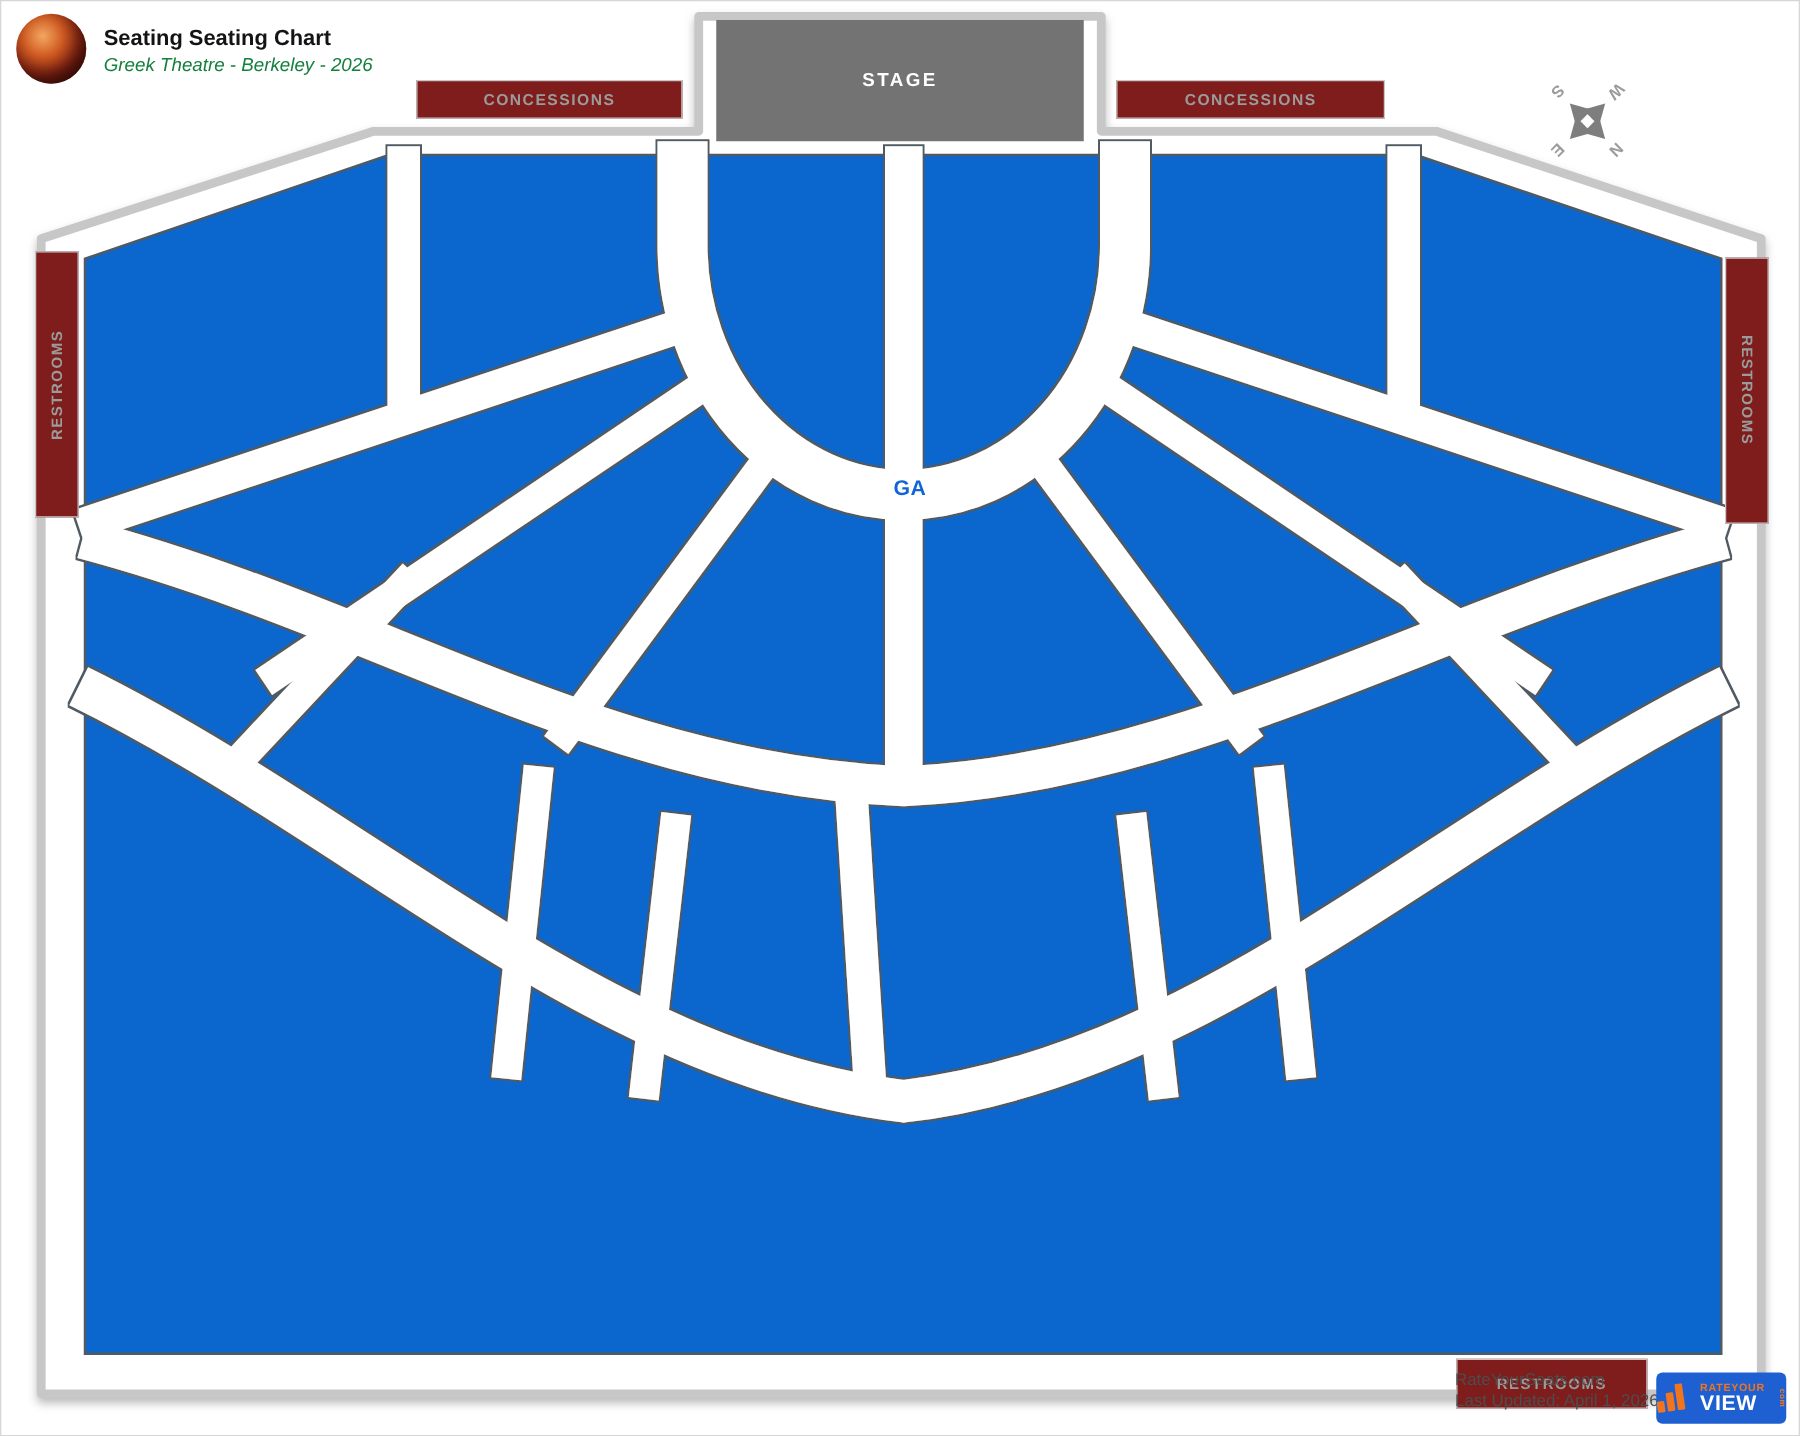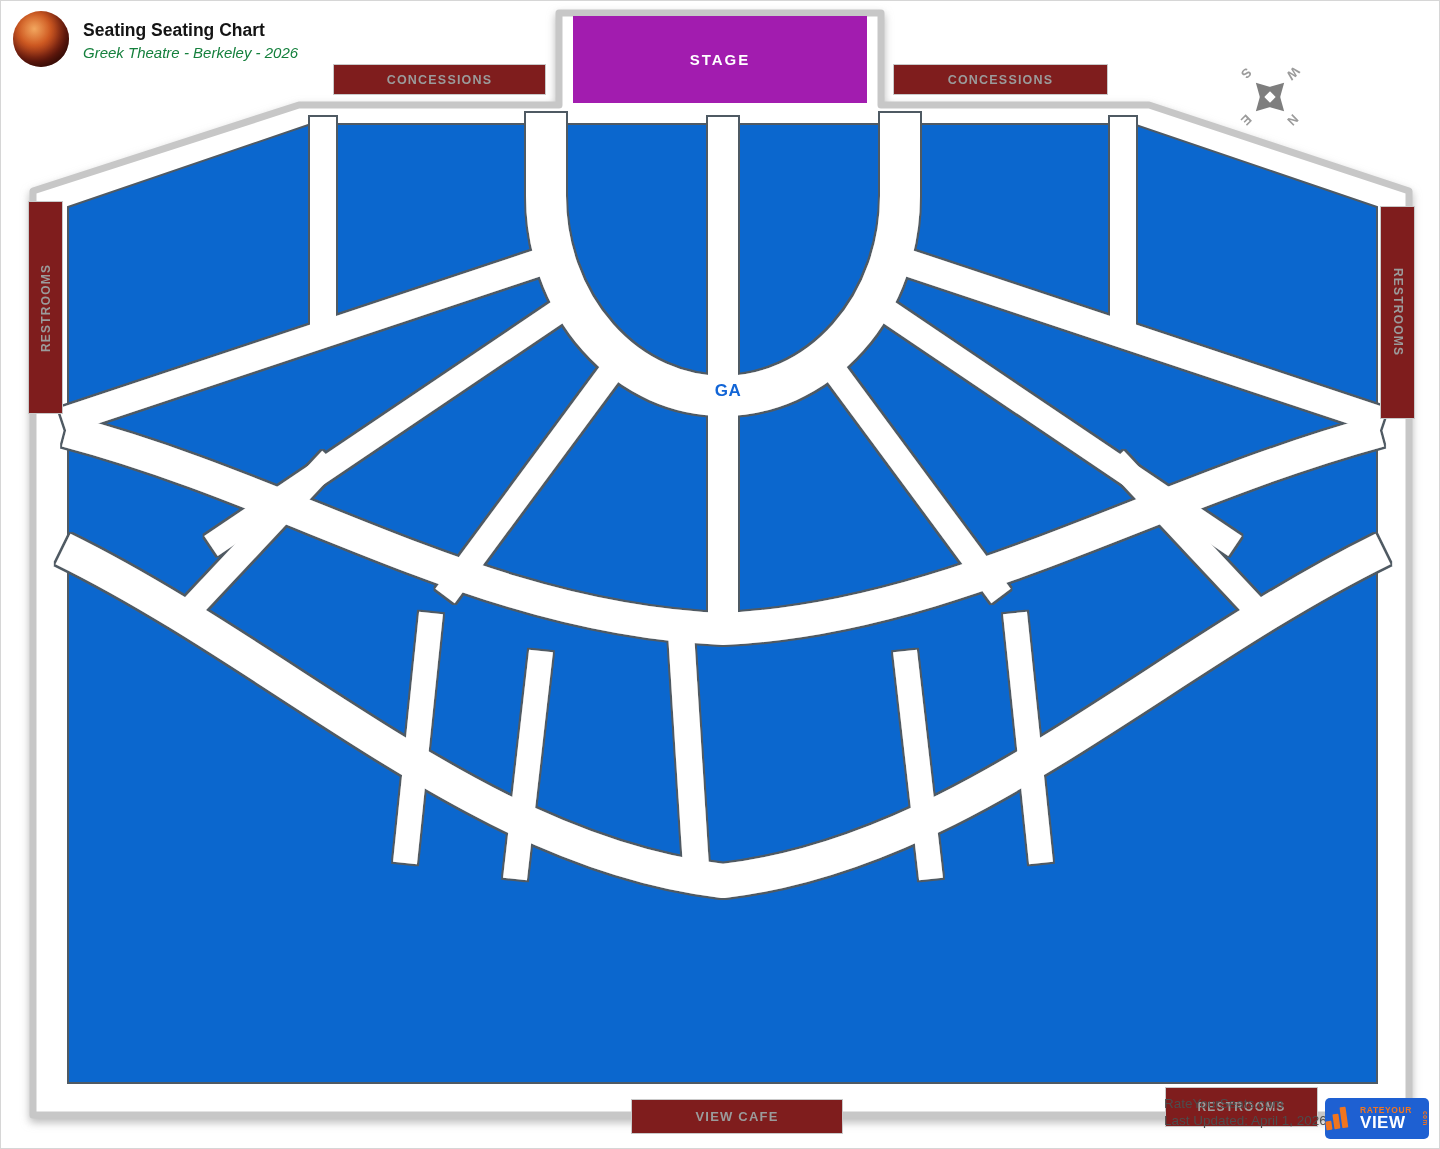--- a/index.html
+++ b/index.html
@@ -10,21 +10,21 @@
   .seat{fill:var(--seating-blue,#0b67ce);stroke:#4f5a64;stroke-width:2;}
   .aisles path{stroke:#fff;fill:none;stroke-linecap:butt;}
 
   
   .box{position:absolute;background:#7f1d1d;border:1px solid #c9c9c9;color:#9b9b9b;
        font-weight:700;font-size:12.5px;letter-spacing:1.2px;display:flex;
        align-items:center;justify-content:center;box-sizing:border-box;}
   .tab-vert{writing-mode:vertical-rl;}
   .tab-vert.up{transform:rotate(180deg);}
 
-  .stage{position:absolute;left:572px;top:15px;width:294px;height:87px;background:#a21caf;
+  .stage{position:absolute;left:572px;top:15px;width:294px;height:97px;background:#737373;
          display:flex;align-items:center;justify-content:center;}
   .stage span{color:#fff;font-weight:700;font-size:15px;letter-spacing:2px;}
 
   .ga{position:absolute;left:705px;top:380px;width:44px;text-align:center;
       font-size:17px;font-weight:800;letter-spacing:.5px;color:var(--ga-text,#1265d6);
       text-shadow:0 0 2px #fff;}
 
   .header{position:absolute;left:12px;top:10px;display:flex;align-items:center;gap:14px;}
   .avatar{width:56px;height:56px;border-radius:50%;
           background:radial-gradient(circle at 38% 32%,#f2a75f 0%,#d05a22 32%,#8a2414 62%,#43100a 88%);
@@ -108,21 +108,20 @@
     <span>STAGE</span>
   </div>
 
   <div class="box" style="left:332px;top:63px;width:213px;height:31px;">CONCESSIONS</div>
   <div class="box" style="left:892px;top:63px;width:215px;height:31px;">CONCESSIONS</div>
 
   <div class="box tab-vert up" style="left:27px;top:200px;width:35px;height:213px;font-size:12px;">RESTROOMS</div>
   <div class="box tab-vert" style="left:1379px;top:205px;width:35px;height:213px;font-size:12px;">RESTROOMS</div>
   <div class="box" style="left:1164px;top:1086px;width:153px;height:40px;z-index:1;font-size:12px;">RESTROOMS</div>
 
-  <div class="box" style="left:630px;top:1098px;width:212px;height:35px;font-size:13px;z-index:2;">VIEW CAFE</div>
 
   <div class="ga">GA</div>
 
   <svg class="compass" viewBox="0 0 106 106">
     <g transform="translate(53,53) rotate(135)">
       <polygon points="0,-20 -9,-4 9,-4"></polygon>
       <polygon points="20,0 4,-9 4,9"></polygon>
       <polygon points="0,20 -9,4 9,4"></polygon>
       <polygon points="-20,0 -4,-9 -4,9"></polygon>
       <text x="0" y="-28">N</text>

